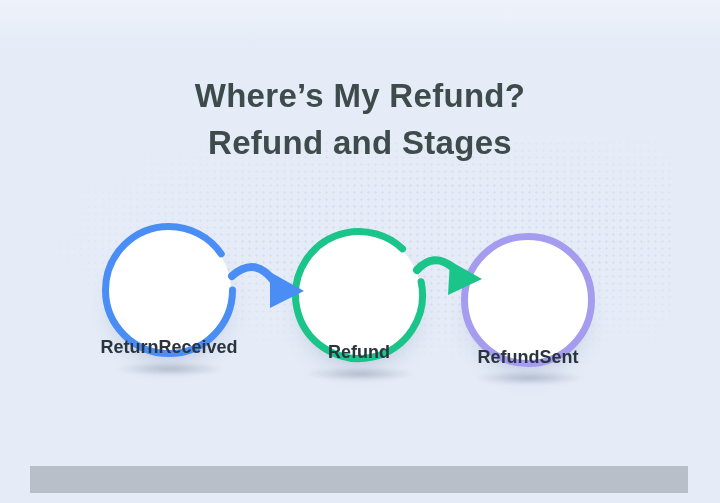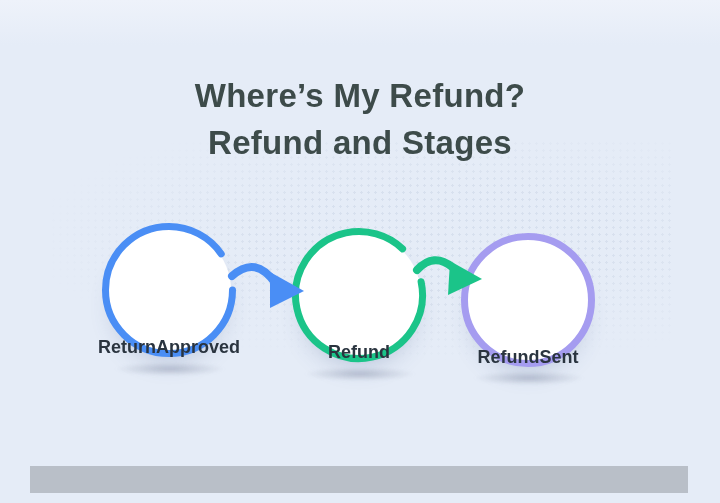--- a/index.html
+++ b/index.html
@@ -66,21 +66,21 @@
   <div class="ground-shadow" style="left:304px;top:367px;"></div>
   <div class="ground-shadow" style="left:473px;top:371px;"></div>
 
   <div class="stage" style="left:100px;top:221px;">
     <div class="disc"></div>
     <svg class="ring" width="138" height="138" viewBox="0 0 138 138">
       <circle cx="69" cy="69" r="63.5" fill="none" stroke-width="7" stroke-linecap="round" stroke-dasharray="360 39" stroke="#4a8ef5"></circle>
     </svg>
     <div class="stage-label">
       <span>Return</span>
-      <span>Approved</span>
+      <span>Received</span>
     </div>
   </div>
 
   <div class="stage" style="left:290px;top:226px;">
     <div class="disc"></div>
     <svg class="ring" width="138" height="138" viewBox="0 0 138 138">
       <circle cx="69" cy="69" r="63.5" fill="none" stroke-width="7" stroke-linecap="round" stroke-dasharray="360 39" transform="rotate(-12 69 69)" stroke="#1bc489"></circle>
     </svg>
     <div class="stage-label">
       <span>Refund</span>

